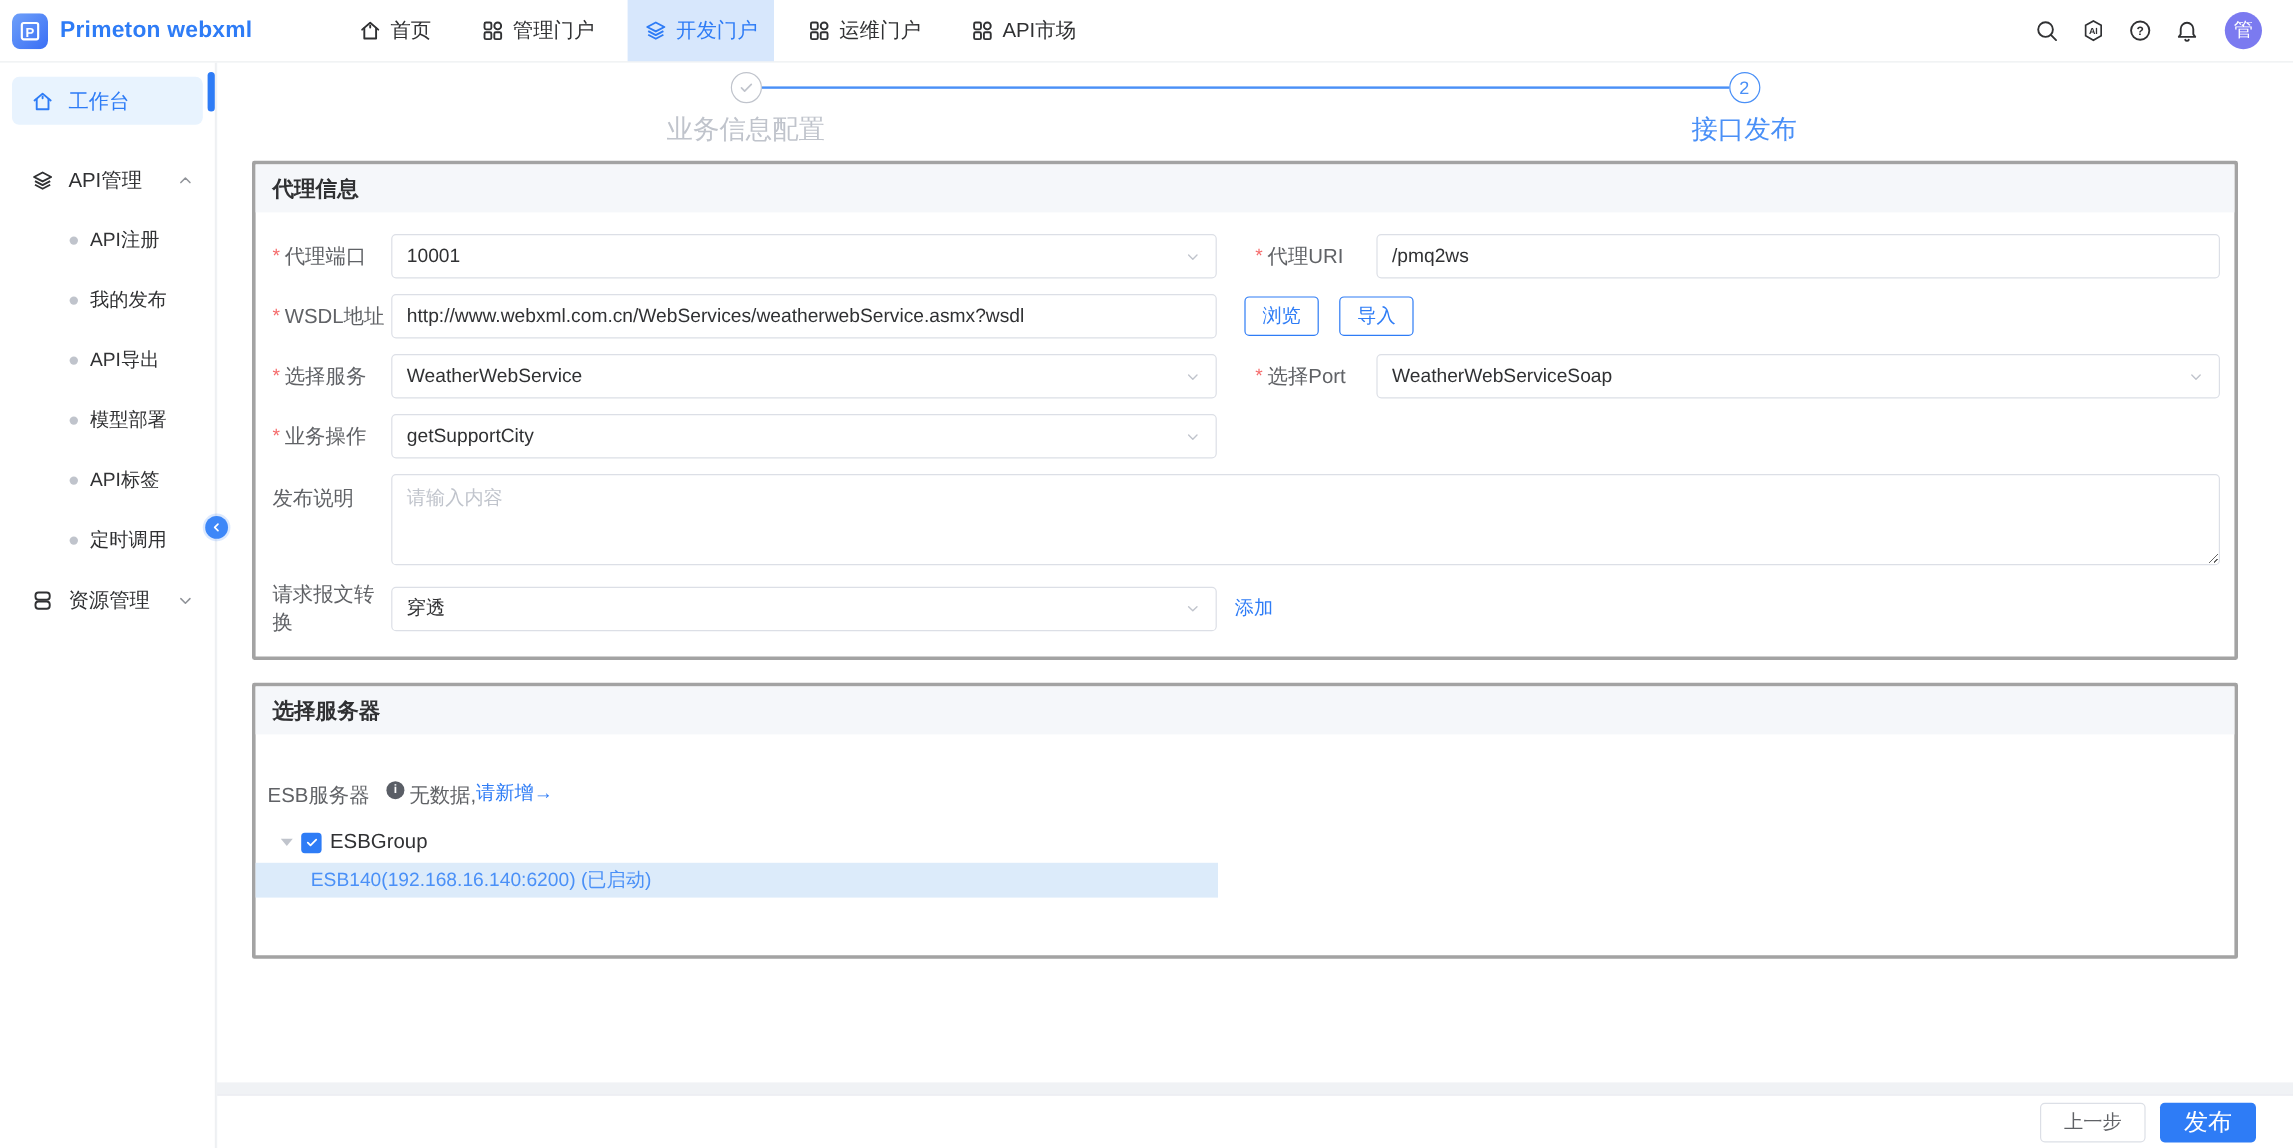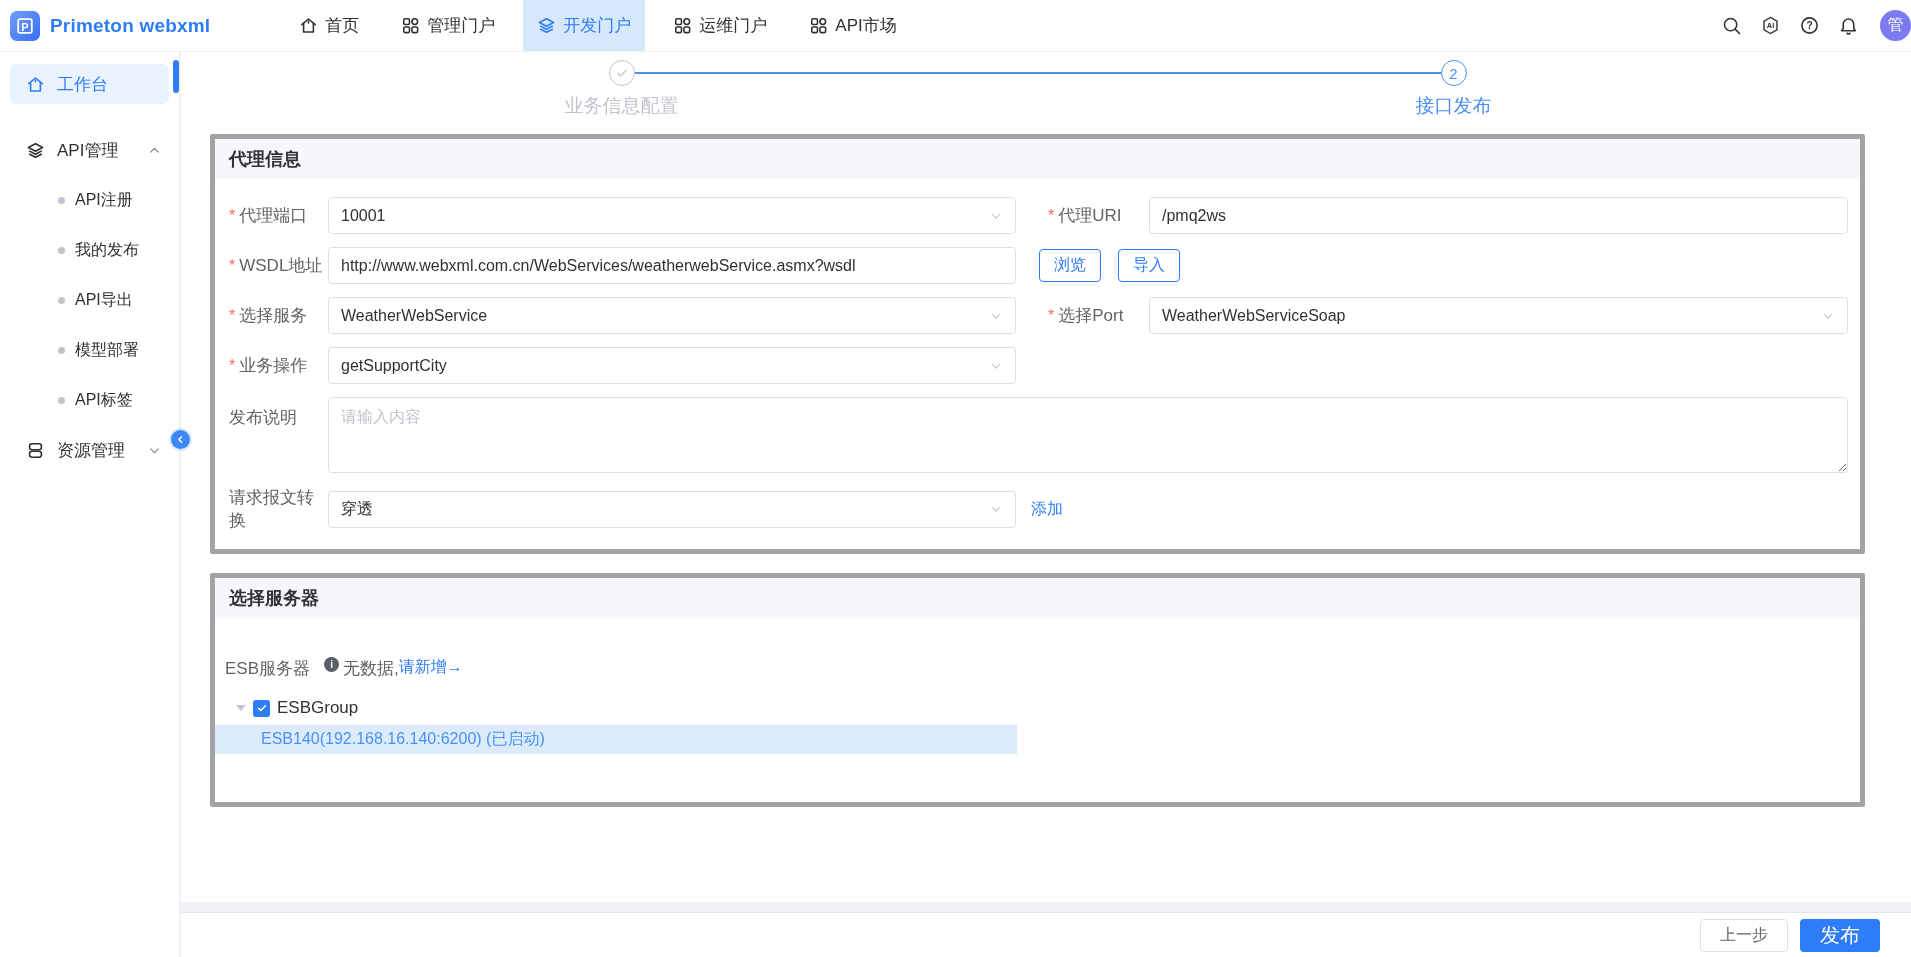--- a/index.html
+++ b/index.html
@@ -6,21 +6,21 @@
   html,body { width:1911px; height:957px; overflow:hidden; font-family:"Liberation Sans","DejaVu Sans",sans-serif; background:#f0f2f5; color:#303133; }
 
   
   .navbar { position:absolute; top:0; left:0; width:1911px; height:52px; background:#fff; border-bottom:1px solid #eef0f2; display:flex; align-items:center; z-index:20; }
   .brand { display:flex; align-items:center; margin-left:10px; cursor:default; }
   .brand-name { color:#2e7cf6; font-weight:bold; font-size:19px; margin-left:10px; letter-spacing:.2px; }
   .nav-menu { display:flex; height:100%; margin-left:68px; align-items:stretch; }
   .nav-item { display:flex; align-items:center; gap:7px; padding:0 14px; margin:0 7px; font-size:17px; color:#303133; cursor:pointer; }
   .nav-item svg { width:19px; height:19px; }
   .nav-item.active { background:#d7e7fc; color:#2e7cf6; }
-  .nav-right { margin-left:auto; display:flex; align-items:center; gap:17px; }
+  .nav-right { margin-left:auto; display:flex; align-items:center; gap:17px; margin-right:26px; }
   .nav-icon-btn { width:22px; height:22px; color:#303133; cursor:pointer; display:flex; align-items:center; justify-content:center; }
   .nav-icon-btn svg { width:21px; height:21px; }
   .avatar { width:31px; height:31px; border-radius:50%; background:#7b7af0; color:#fff; font-size:16px; display:flex; align-items:center; justify-content:center; cursor:pointer; margin-left:4px; }
 
   
   .sidebar { position:absolute; top:52px; left:0; bottom:0; width:180px; background:#fff; border-right:1px solid #eef0f2; z-index:10; }
   .side-item { height:40px; margin:0 10px; display:flex; align-items:center; gap:12px; padding:0 8px 0 16px; font-size:17px; color:#303133; border-radius:6px; cursor:pointer; }
   .side-item svg { width:19px; height:19px; flex-shrink:0; }
   .side-item .chev { margin-left:auto; color:#909399; }
   .side-item .chev svg { width:13px; height:13px; }
@@ -37,26 +37,26 @@
   .page-inner { margin:0 46px 0 29px; }
 
   
   .stepper { display:flex; align-items:center; width:858px; margin:8px auto 0; height:26px; position:relative; }
   .step { position:relative; width:26px; height:26px; }
   .step .circle { width:26px; height:26px; border-radius:50%; background:#fff; border:1px solid; display:flex; align-items:center; justify-content:center; font-size:15px; }
   .step.done .circle { border-color:#c0c4cc; color:#c0c4cc; }
   .step.active .circle { border-color:#4a90f7; color:#4a90f7; }
   .step .circle svg { width:14px; height:14px; }
   .step-line { flex:1; height:2px; background:#4a90f7; }
-  .step-label { position:absolute; top:33px; left:50%; transform:translateX(-50%); white-space:nowrap; font-size:19px; }
+  .step-label { position:absolute; top:33px; left:50%; transform:translateX(-50%); white-space:nowrap; font-size:22px; }
   .step.done .step-label { color:#c0c4cc; }
   .step.active .step-label { color:#4a90f7; font-weight:500; }
 
   
-  .card { margin-top:48px; border:5px solid #a3a3a3; border-radius:2px; background:#fff; }
+  .card { margin-top:48px; border:3px solid #a3a3a3; border-radius:2px; background:#fff; }
   .card + .card { margin-top:19px; }
   .card-header { height:40px; background:#f5f7fa; display:flex; align-items:center; padding-left:14px; font-size:18px; font-weight:bold; color:#303133; }
   .card-body { padding:18px 12px 17px 8px; }
 
   
   .frow { display:flex; align-items:center; margin-bottom:13px; }
   .frow:last-child { margin-bottom:0; }
   .fitem { display:flex; align-items:center; }
   .fitem.left { width:793px; flex-shrink:0; }
   .fitem.right { flex:1; margin-left:26px; }
@@ -245,20 +245,24 @@
       <span>API导出</span>
     </div>
   <div class="side-sub">
       <span class="dot"></span>
       <span>模型部署</span>
     </div>
   <div class="side-sub">
       <span class="dot"></span>
       <span>API标签</span>
     </div>
+  <div class="side-sub">
+      <span class="dot"></span>
+      <span>定时调用</span>
+    </div>
   <div style="height:5px"></div>
   <div class="side-item">
     <span>
       <svg viewBox="0 0 24 24" fill="none" stroke="currentColor" stroke-width="2">
           <rect x="4.5" y="3.5" width="15" height="7.6" rx="3.2"></rect>
           <rect x="4.5" y="13" width="15" height="7.6" rx="3.2"></rect>
         </svg>
     </span>
     <span>资源管理</span>
     <span class="chev">

